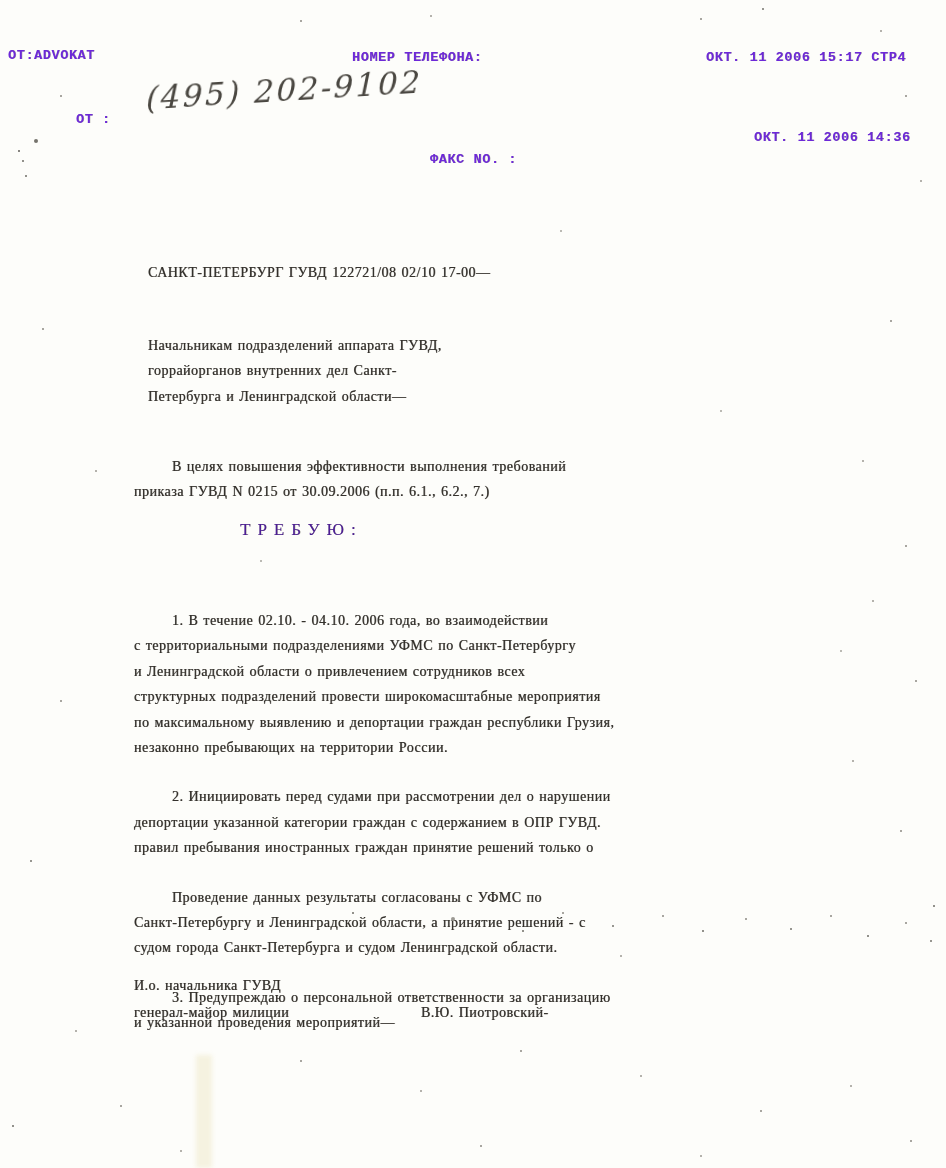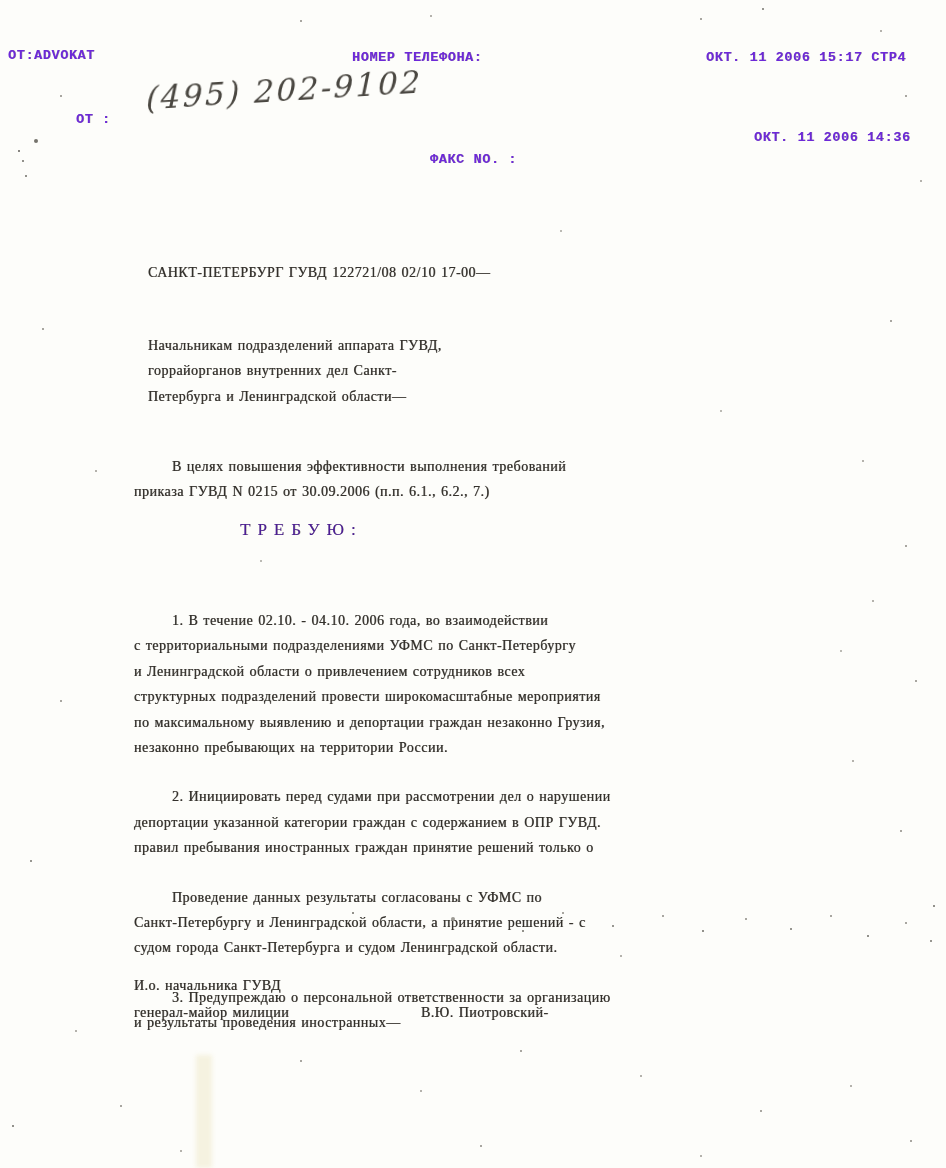--- a/index.html
+++ b/index.html
@@ -138,30 +138,30 @@
     <div class="line">приказа ГУВД N 0215 от 30.09.2006 (п.п. 6.1., 6.2., 7.)</div>
   </div>
 
   <div class="demand">ТРЕБУЮ:</div>
 
   <div class="doc" style="left:134px; top:584px;">
     <div class="line ind">1. В течение 02.10. - 04.10. 2006 года, во взаимодействии</div>
     <div class="line">с территориальными подразделениями УФМС по Санкт-Петербургу</div>
     <div class="line">и Ленинградской области о привлечением сотрудников всех</div>
     <div class="line">структурных подразделений провести широкомасштабные мероприятия</div>
-    <div class="line">по максимальному выявлению и депортации граждан незаконно Грузия,</div>
+    <div class="line">по максимальному выявлению и депортации граждан республики Грузия,</div>
     <div class="line">незаконно пребывающих на территории России.</div>
     <div class="line ind">2. Инициировать перед судами при рассмотрении дел о нарушении</div>
     <div class="line">депортации указанной категории граждан с содержанием в ОПР ГУВД.</div>
     <div class="line">правил пребывания иностранных граждан принятие решений только о</div>
     <div class="line ind">Проведение данных результаты согласованы с УФМС по</div>
     <div class="line">Санкт-Петербургу и Ленинградской области, а принятие решений - с</div>
     <div class="line">судом города Санкт-Петербурга и судом Ленинградской области.</div>
     <div class="line ind">3. Предупреждаю о персональной ответственности за организацию</div>
-    <div class="line">и результаты проведения иностранных—</div>
+    <div class="line">и указанной проведения мероприятий—</div>
   </div>
 
   <div class="doc signature" style="left:134px; top:972px;">
     <div class="sig-row">И.о. начальника ГУВД</div>
     <div class="sig-row">
       <span>генерал-майор милиции</span>
       <span class="sig-name">В.Ю. Пиотровский-</span>
     </div>
   </div>
 

